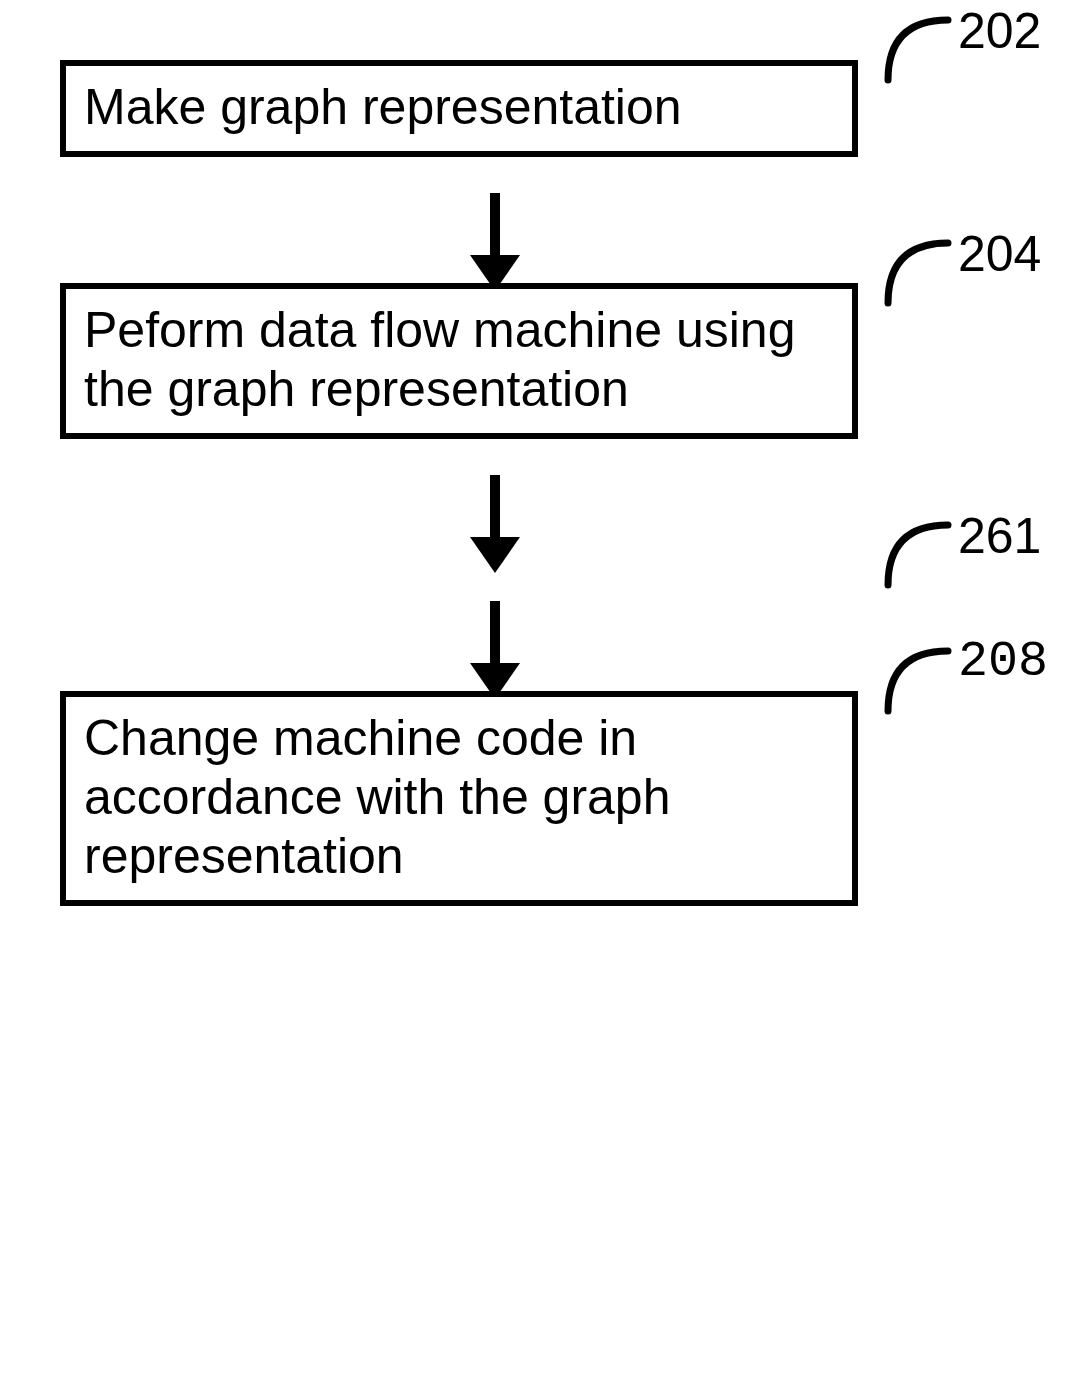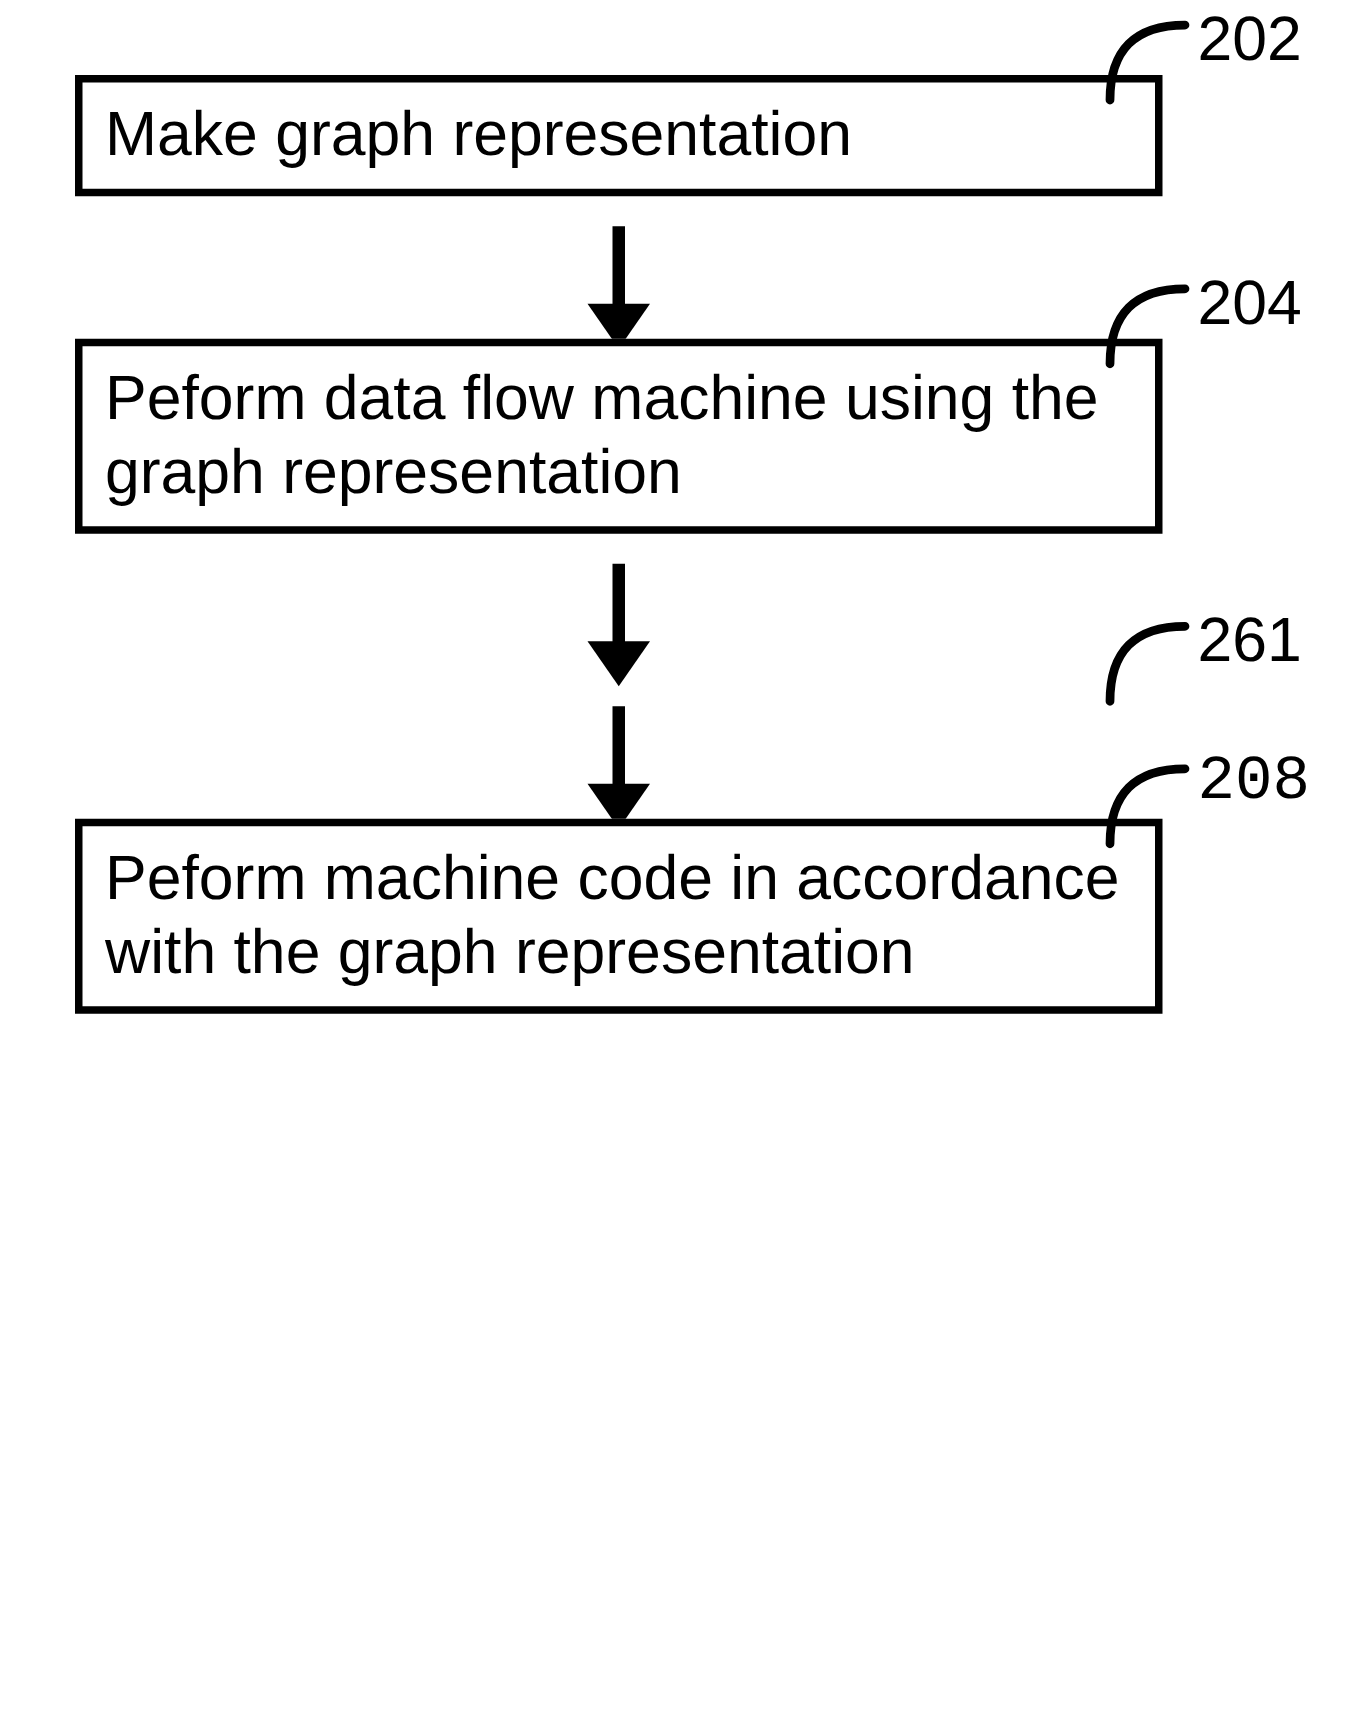--- a/index.html
+++ b/index.html
@@ -11,30 +11,30 @@
     position: relative;
   }
   .container {
     position: absolute;
     left: 60px;
     top: 60px;
     width: 970px;
   }
   .step {
     position: relative;
-    margin-bottom: 4px;
+    margin-bottom: 16px;
   }
   .box {
     border: 6px solid #000;
     padding: 12px 18px 14px 18px;
     font-size: 50px;
     line-height: 1.18;
     color: #000;
     background: #fff;
-    width: 870px;
+    width: 798px;
   }
   .label {
     position: absolute;
     font-size: 50px;
     color: #000;
     font-family: Arial, Helvetica, sans-serif;
   }
   .callout {
     position: absolute;
     pointer-events: none;
@@ -107,17 +107,17 @@
   <div class="arrow-wrap">
     <div class="arrow"></div>
   </div>
 
   <div class="step">
     <svg class="callout" style="left:818px; top:-50px;" width="80" height="80" viewBox="0 0 80 80">
       <path d="M10 70 Q 10 10 70 10" stroke="#000" stroke-width="7" fill="none" stroke-linecap="round"></path>
     </svg>
     <div class="label" style="left:898px; top:-58px;font-family:Liberation Mono, monospace;">208</div>
     <div class="box">
-      <span>Peform machine code in accordance with the graph representation</span>
+      <span>Change machine code in accordance with the graph representation</span>
     </div>
   </div>
 
 </div>
 
 </body></html>

